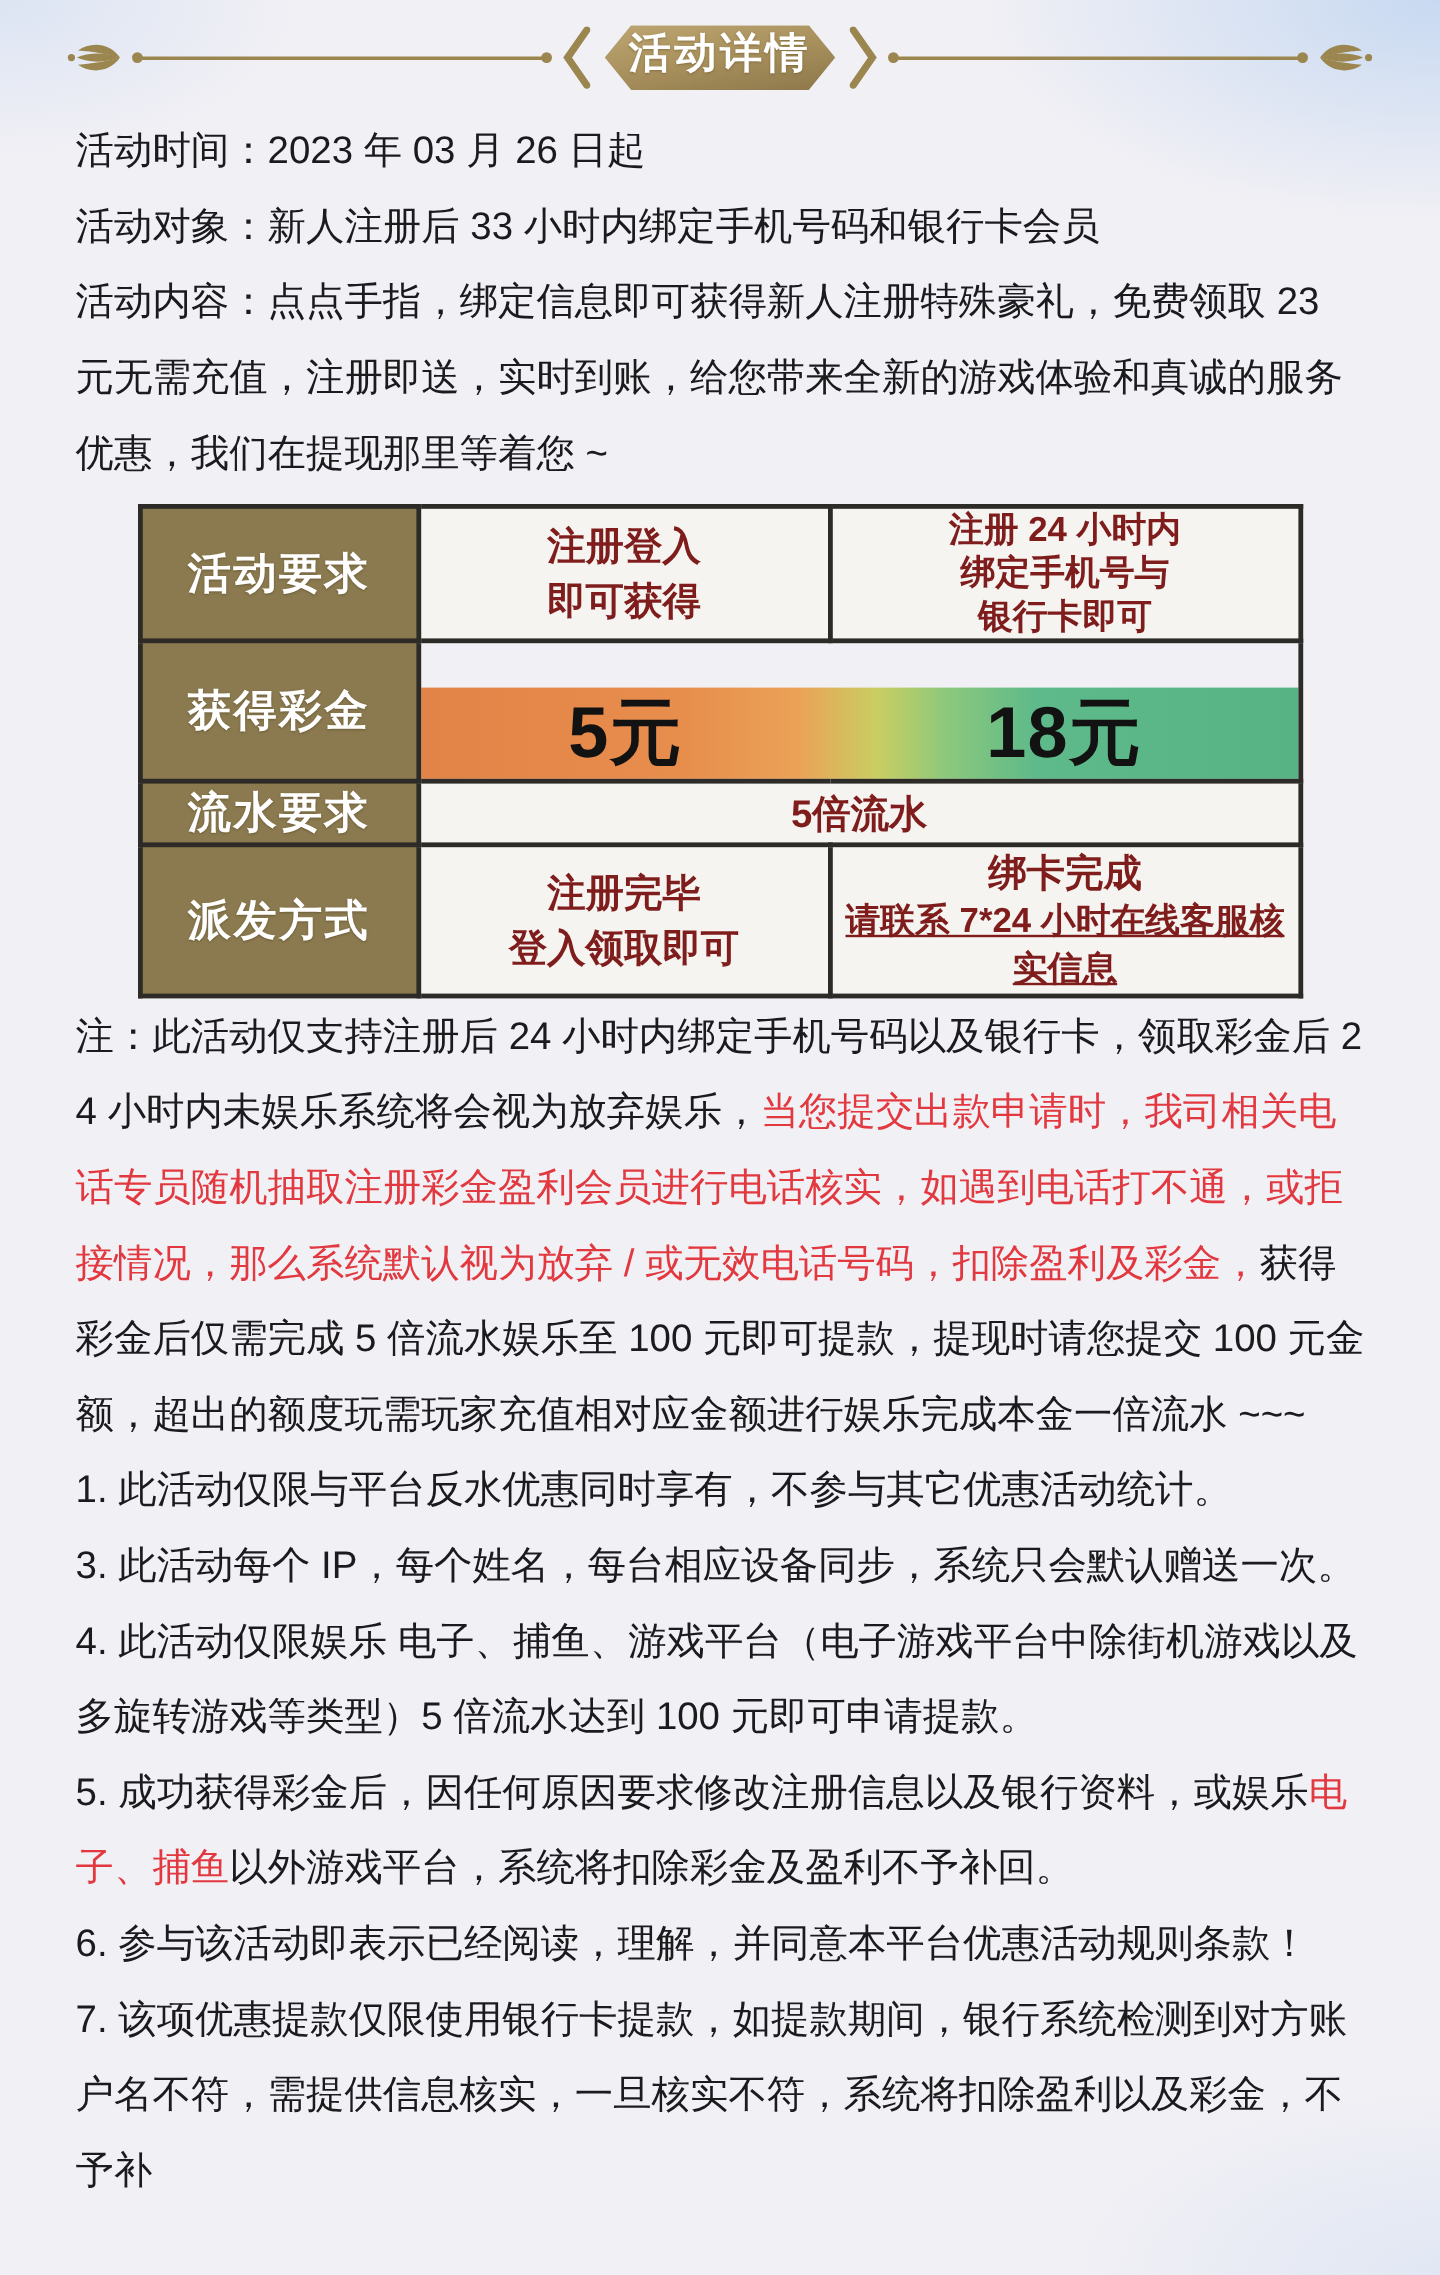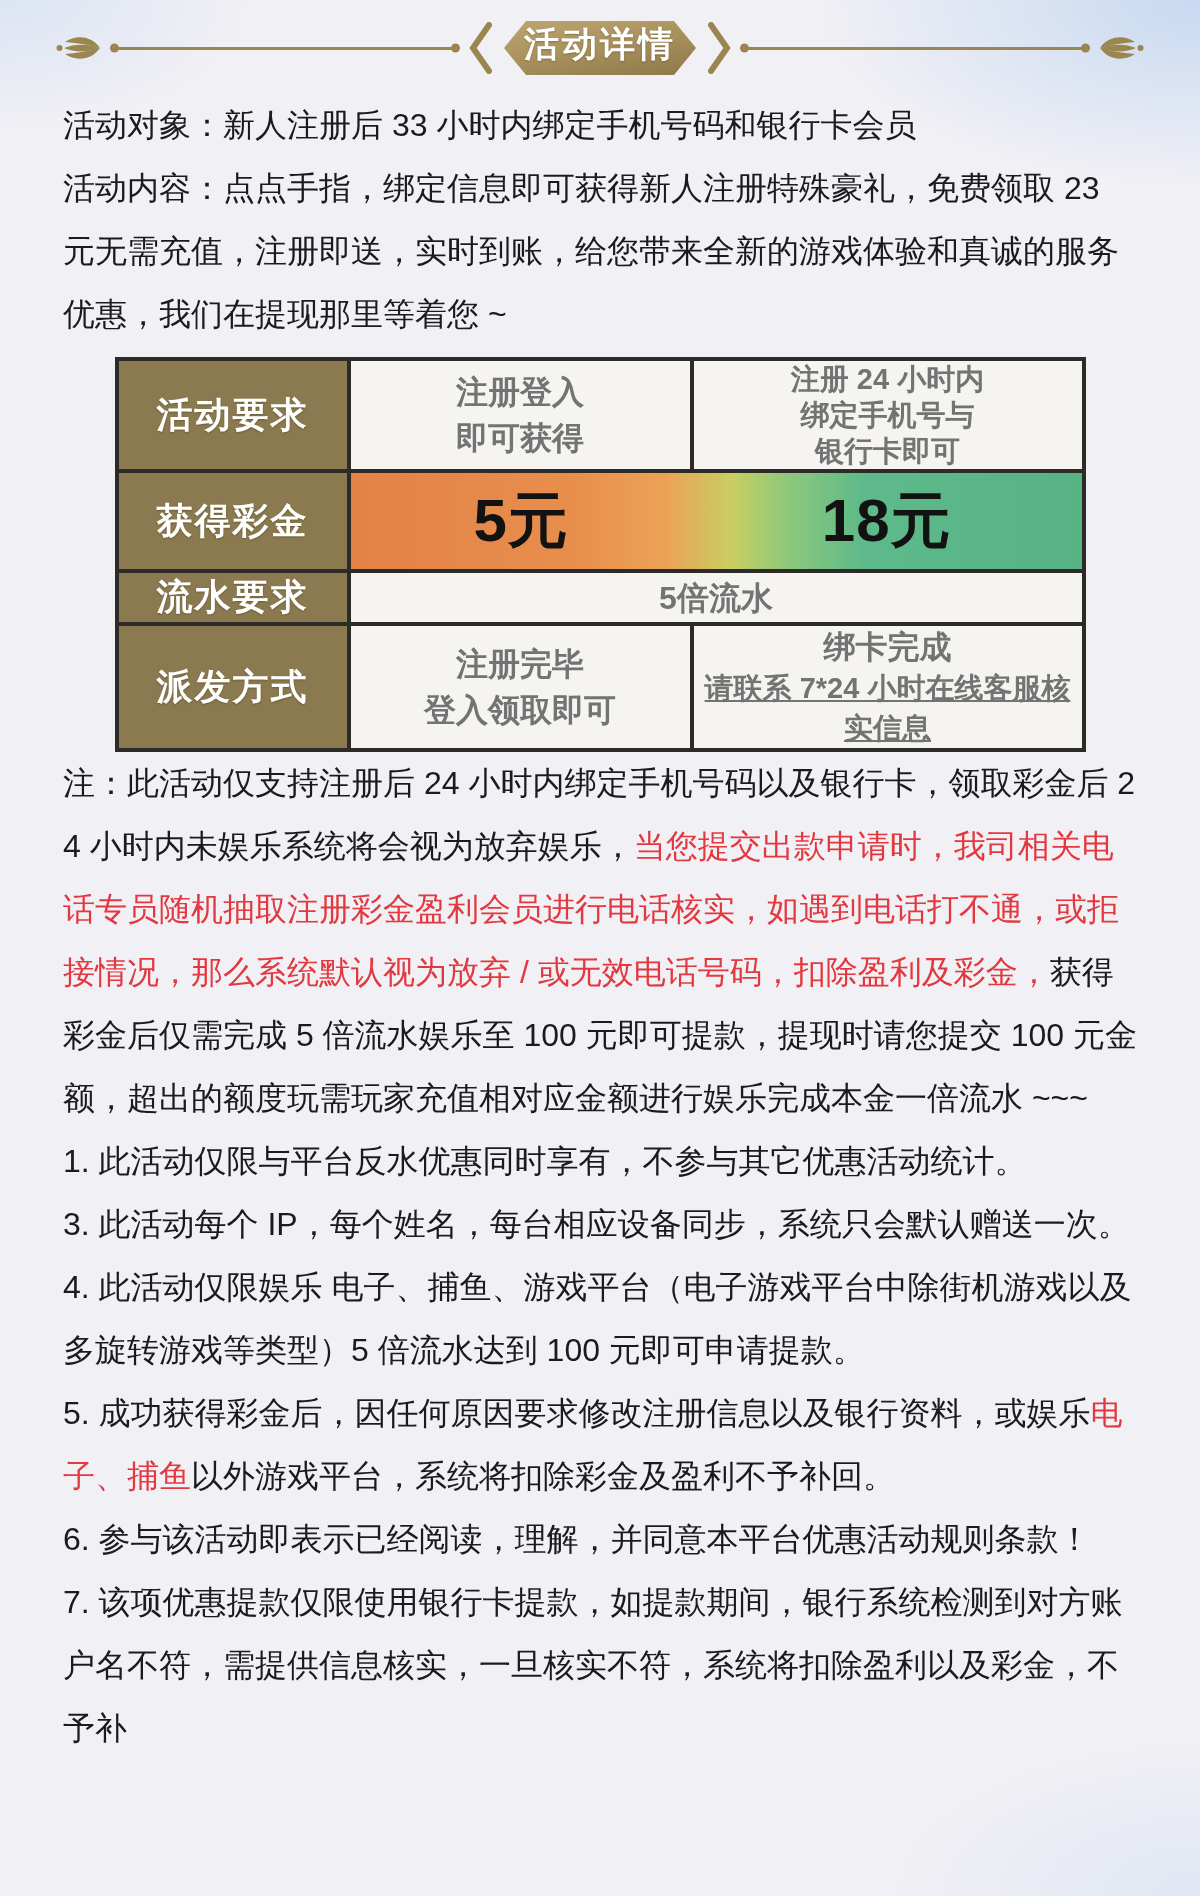--- a/index.html
+++ b/index.html
@@ -56,32 +56,33 @@
   }
   table.promo td{
     border:4px solid var(--tableBorder);padding:0;
     text-align:center;vertical-align:middle;
   }
   td.rowlabel{
     background:var(--labelBg);color:#fff;
     font-size:36px;font-weight:700;letter-spacing:2px;
     text-shadow:0 1px 2px rgba(60,48,20,.4);
   }
-  td.cell{background:var(--cellBg);color:#737373;font-weight:700;margin-left:44px;}
+  td.cell{background:var(--cellBg);color:#7f1d1d;font-weight:700;margin-left:44px;}
   .cell-line{font-size:32px;line-height:46px;font-weight:700;}
   .cell-line.small{font-size:29px;line-height:36px;}
   .cell-line.sub{font-size:29px;line-height:40px;text-decoration:underline;}
   .cell-line.first{line-height:42px;text-align:center;}
   tr.r1{height:100px;} tr.r2{height:76px;} tr.r3{height:48px;} tr.r4{height:104px;}
   td.grad-cell{background:none;}
   .grad-wrap{
-    display:flex;width:100%;height:96px;
+    display:flex;width:100%;height:76px;
     background:linear-gradient(90deg,
       #e28347 0%, var(--gradOrange) 30%, #eba257 43%,
       #c9ce62 52%, #8cc87c 60%, var(--gradGreen) 70%, #57b384 100%);
+    margin-top:37px;
   }
   .amount-half{display:flex;align-items:center;justify-content:center;}
   .amount-half.left{width:46.7%;}
   .amount-half.right{width:53.3%;text-align:right;}
   .amount{font-size:60px;font-weight:900;color:#121212;letter-spacing:1px;}
   
   .rules-heading{margin-top:14px !important;font-weight:600 !important;font-size:33px !important;}
 </style>
 </head>
 <body>
@@ -111,20 +112,21 @@
       <circle cx="3.5" cy="16" r="3"></circle>
       <path d="M44 16 C35 3 19 3 9 10 C22 11 34 13 44 16 Z"></path>
       <path d="M44 16 C35 29 19 29 9 22 C22 21 34 19 44 16 Z"></path>
       <path d="M8 16 C18 11.5 32 11.5 44 16 C32 20.5 18 20.5 8 16 Z"></path>
     </g>
   </svg>
 </div>
 
 <div class="content">
 
+  <p>活动时间：2023 年 03 月 26 日起</p>
   <p>活动对象：新人注册后 33 小时内绑定手机号码和银行卡会员</p>
   <p>活动内容：点点手指，绑定信息即可获得新人注册特殊豪礼，免费领取 23 元无需充值，注册即送，实时到账，给您带来全新的游戏体验和真诚的服务优惠，我们在提现那里等着您 ~</p>
 
   <table class="promo">
     <colgroup>
         <col style="width:232px">
         <col style="width:343px">
         <col style="width:392px">
       </colgroup>
     <tbody>

